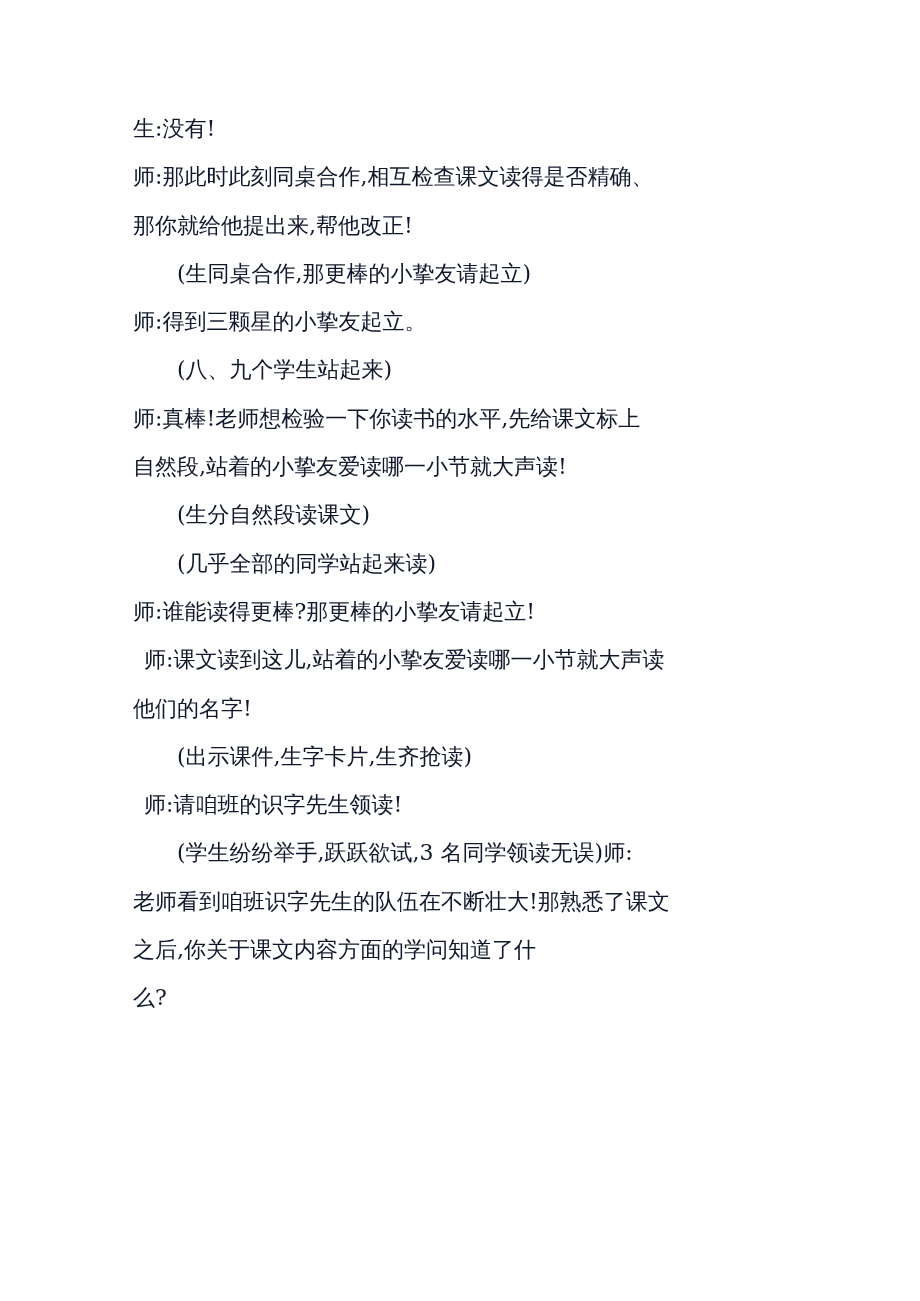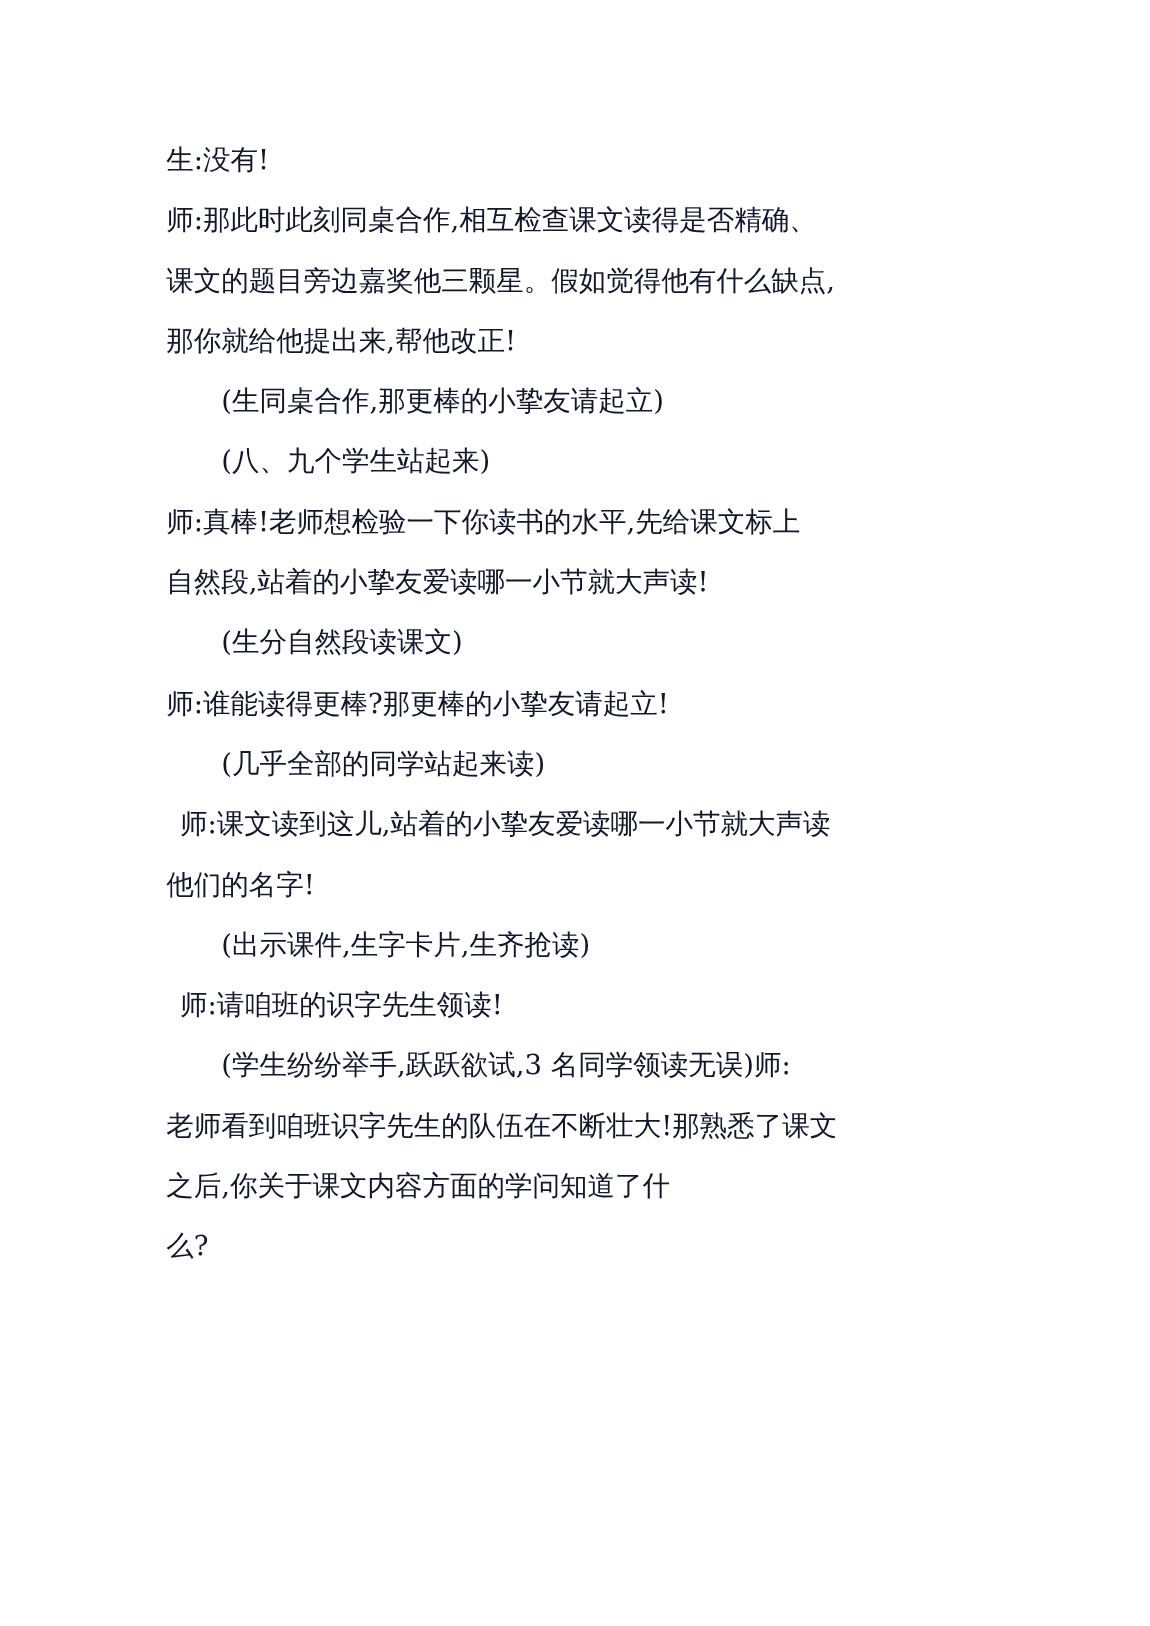--- a/index.html
+++ b/index.html
@@ -29,29 +29,29 @@
     white-space: pre;  
     letter-spacing: 0;
   }
 </style>
 </head>
 <body>
 
 <div class="page">
   <p class="line">生:没有!</p>
   <p class="line">师:那此时此刻同桌合作,相互检查课文读得是否精确、</p>
-  <p class="line">课文的题目旁边嘉奖他三颗星。假如觉得他有什么缺点,</p>
   <p class="line">那你就给他提出来,帮他改正!</p>
   <p class="line">　　(生同桌合作,那更棒的小挚友请起立)</p>
+  <p class="line">师:得到三颗星的小挚友起立。</p>
   <p class="line">　　(八、九个学生站起来)</p>
   <p class="line">师:真棒!老师想检验一下你读书的水平,先给课文标上</p>
   <p class="line">自然段,站着的小挚友爱读哪一小节就大声读!</p>
   <p class="line">　　(生分自然段读课文)</p>
+  <p class="line">　　(几乎全部的同学站起来读)</p>
   <p class="line">师:谁能读得更棒?那更棒的小挚友请起立!</p>
-  <p class="line">　　(几乎全部的同学站起来读)</p>
   <p class="line"> 师:课文读到这儿,站着的小挚友爱读哪一小节就大声读</p>
   <p class="line">他们的名字!</p>
   <p class="line">　　(出示课件,生字卡片,生齐抢读)</p>
   <p class="line"> 师:请咱班的识字先生领读!</p>
   <p class="line">　　(学生纷纷举手,跃跃欲试,3 名同学领读无误)师:</p>
   <p class="line">老师看到咱班识字先生的队伍在不断壮大!那熟悉了课文</p>
   <p class="line">之后,你关于课文内容方面的学问知道了什</p>
   <p class="line">么?</p>
 </div>
 

